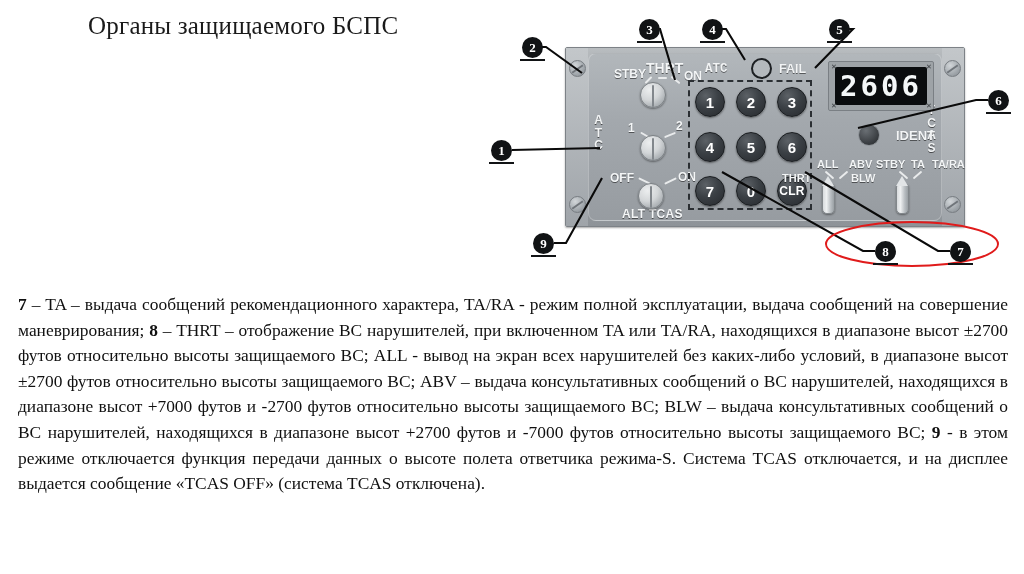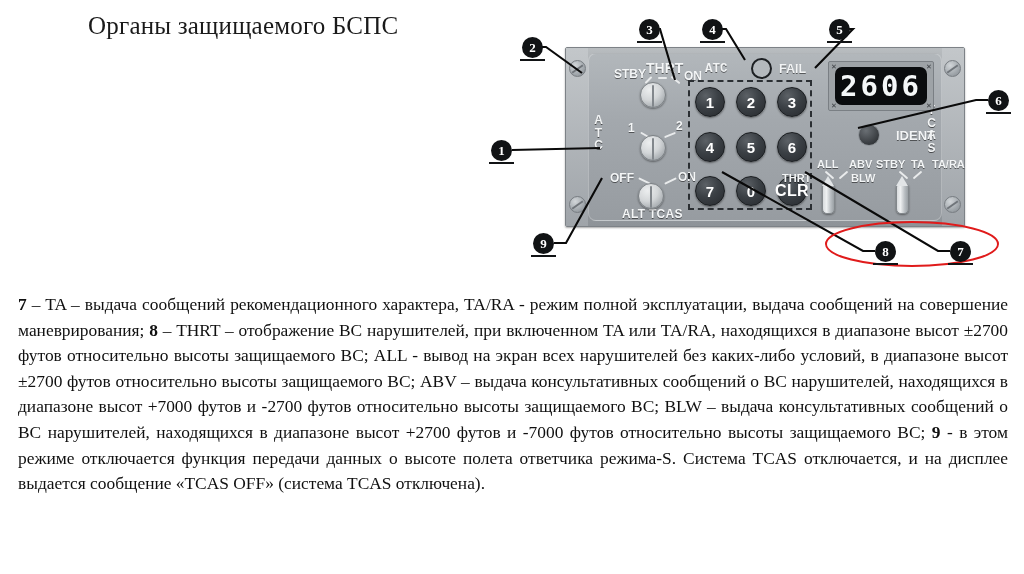--- a/index.html
+++ b/index.html
@@ -102,42 +102,42 @@
   }
   .key {
     position:absolute; width:30px; height:30px; border-radius:50%;
     background:radial-gradient(circle at 35% 28%,#5c6166 0%,#3b4045 45%,#26292d 100%);
     border:1px solid #1a1d20;
     color:#ffffff; font-family:"Liberation Sans", sans-serif;
     font-size:15px; font-weight:700;
     display:flex; align-items:center; justify-content:center;
     box-shadow:0 1px 2px rgba(0,0,0,.45);
   }
-  .key.clr { font-size:16px; letter-spacing:.3px; }
+  .key.clr { font-size:12px; letter-spacing:.3px; }
 
   
   .lamp-lab{
     position:absolute; color:#f2f4f5; font-family:"Liberation Sans", sans-serif;
     font-size:12.5px; font-weight:700; text-shadow:0 1px 0 rgba(0,0,0,.5);
   }
   .lamp-lab.atc { left:139px; top:14px;font-family:Liberation Mono, monospace; }
   .lamp-lab.fail{ left:213px; top:14px; }
   .lamp {
     position:absolute; left:185px; top:10px; width:21px; height:21px;
     border-radius:50%; background:#b4b9bd; border:2px solid #1d2023;
   }
 
   
   .disp-frame{
     position:absolute; left:262px; top:13px; width:106px; height:50px;
     background:#9ea3a7; border:1px solid #7a7f84; border-radius:2px;
   }
   .disp{
     position:absolute; left:6px; top:5px; right:6px; bottom:5px;
-    background:#0a0c0e; border-radius:7px;
+    background:#0a0c0e; border-radius:2px;
     display:flex; align-items:center; justify-content:center;
     color:#f4f7f8; font-family:"DejaVu Sans Mono", monospace;
     font-size:29px; font-weight:700; letter-spacing:3px;
   }
   .dscrew{ position:absolute; width:5px; height:5px; color:#3a3e42; font-size:7px;
            font-family:"Liberation Sans",sans-serif; line-height:5px;}
   .dscrew.a{ left:2px; top:2px;} .dscrew.b{ right:2px; top:2px;}
   .dscrew.c{ left:2px; bottom:2px;} .dscrew.d{ right:2px; bottom:2px;}
 
   

